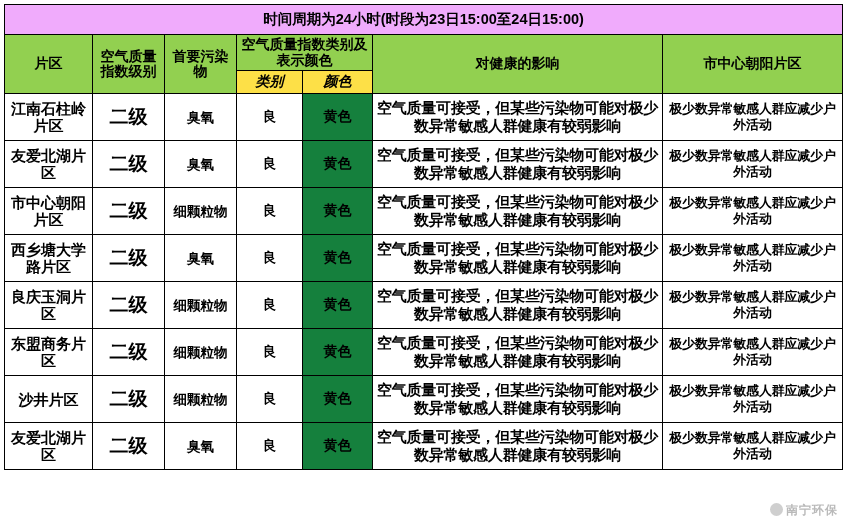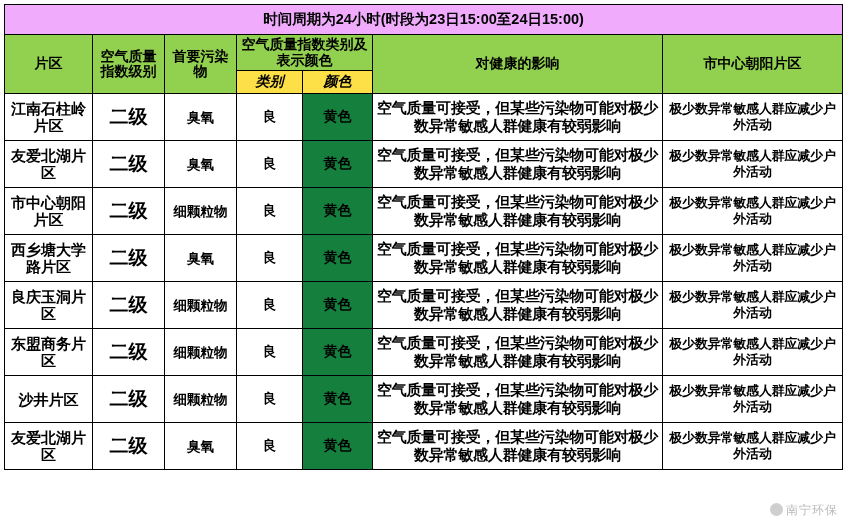--- a/index.html
+++ b/index.html
@@ -97,21 +97,21 @@
   .col-cat { width: 66px; }
   .col-color { width: 70px; }
   .col-health { width: 290px; }
   .col-measure { width: 180px; }
   .watermark {
     position: absolute;
     right: 8px;
     bottom: 4px;
     font-size: 12px;
     color: #b9b9b9;
-    font-weight: normal;
+    font-weight: bold;
     letter-spacing: 1px;
     pointer-events: none;
   }
   .wm-circle {
     display: inline-block;
     width: 13px;
     height: 13px;
     border-radius: 50%;
     background: #cfcfcf;
     vertical-align: -2px;

